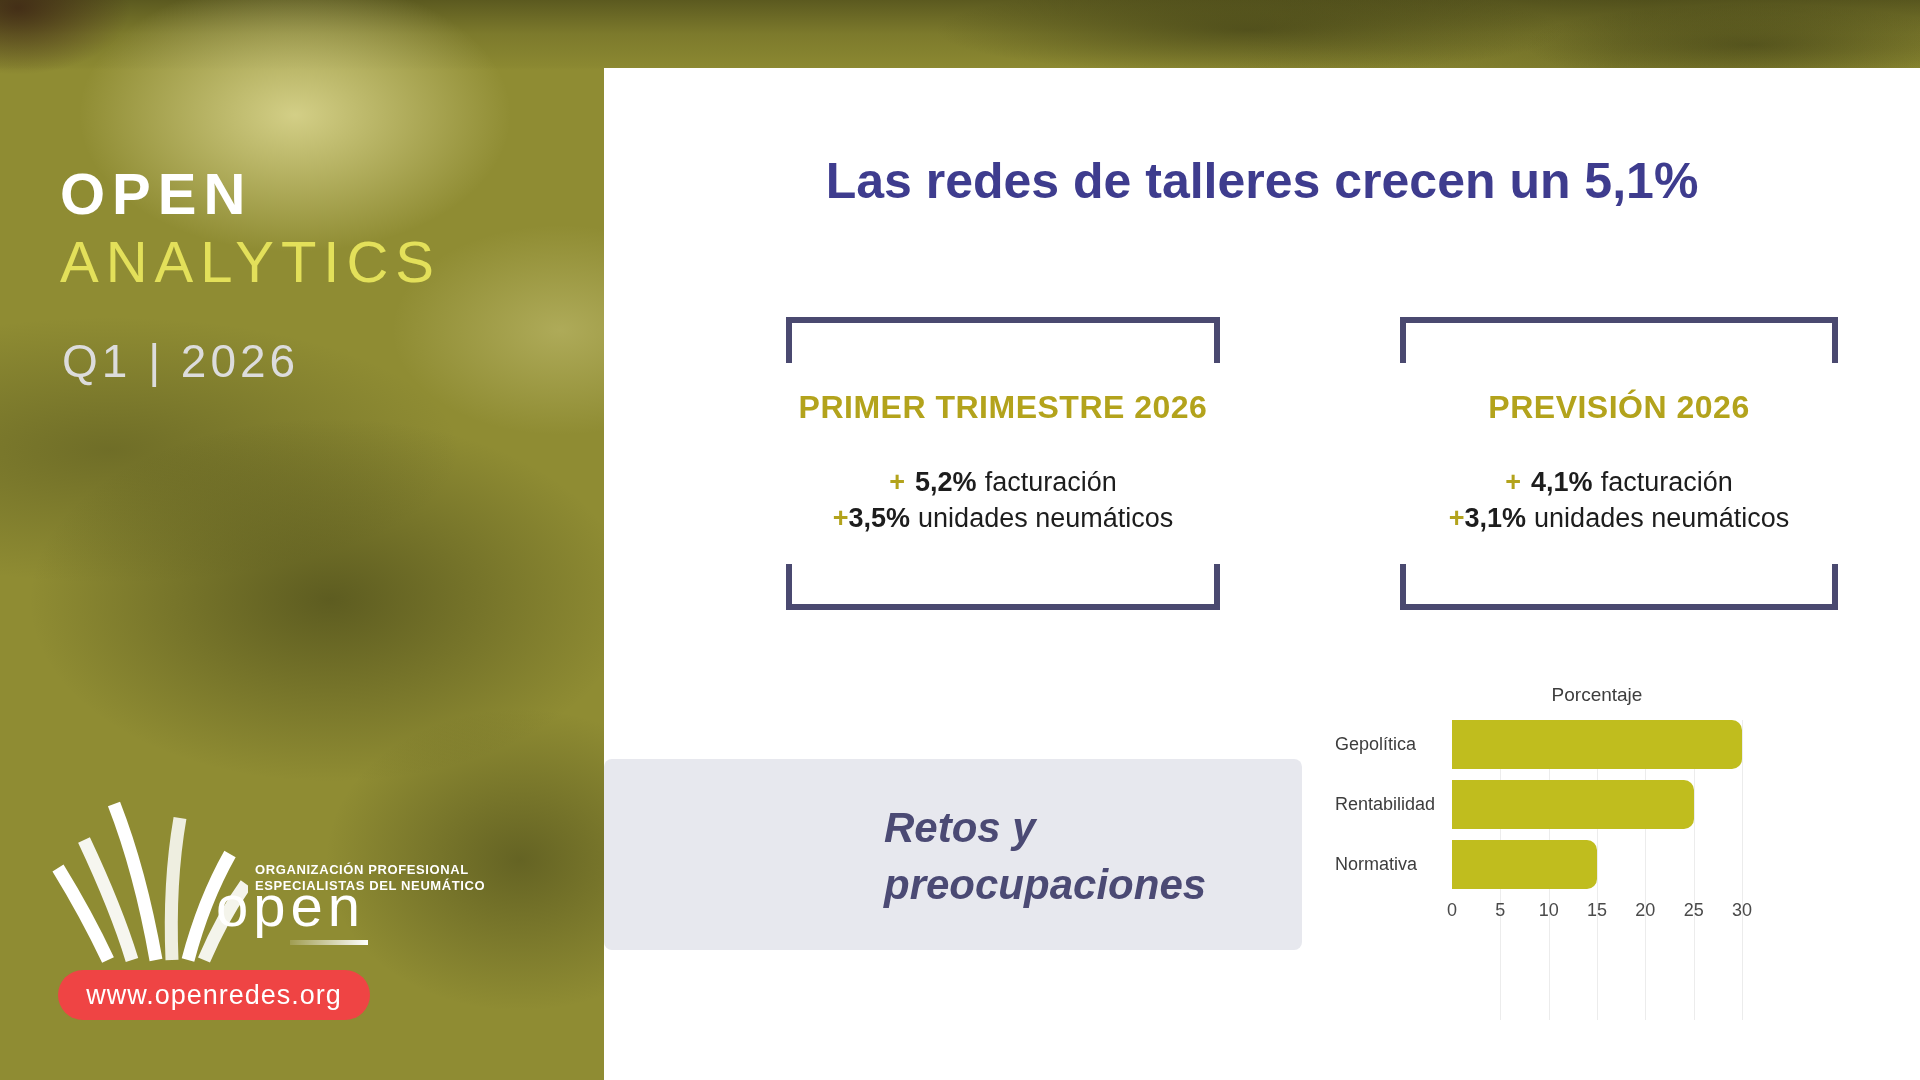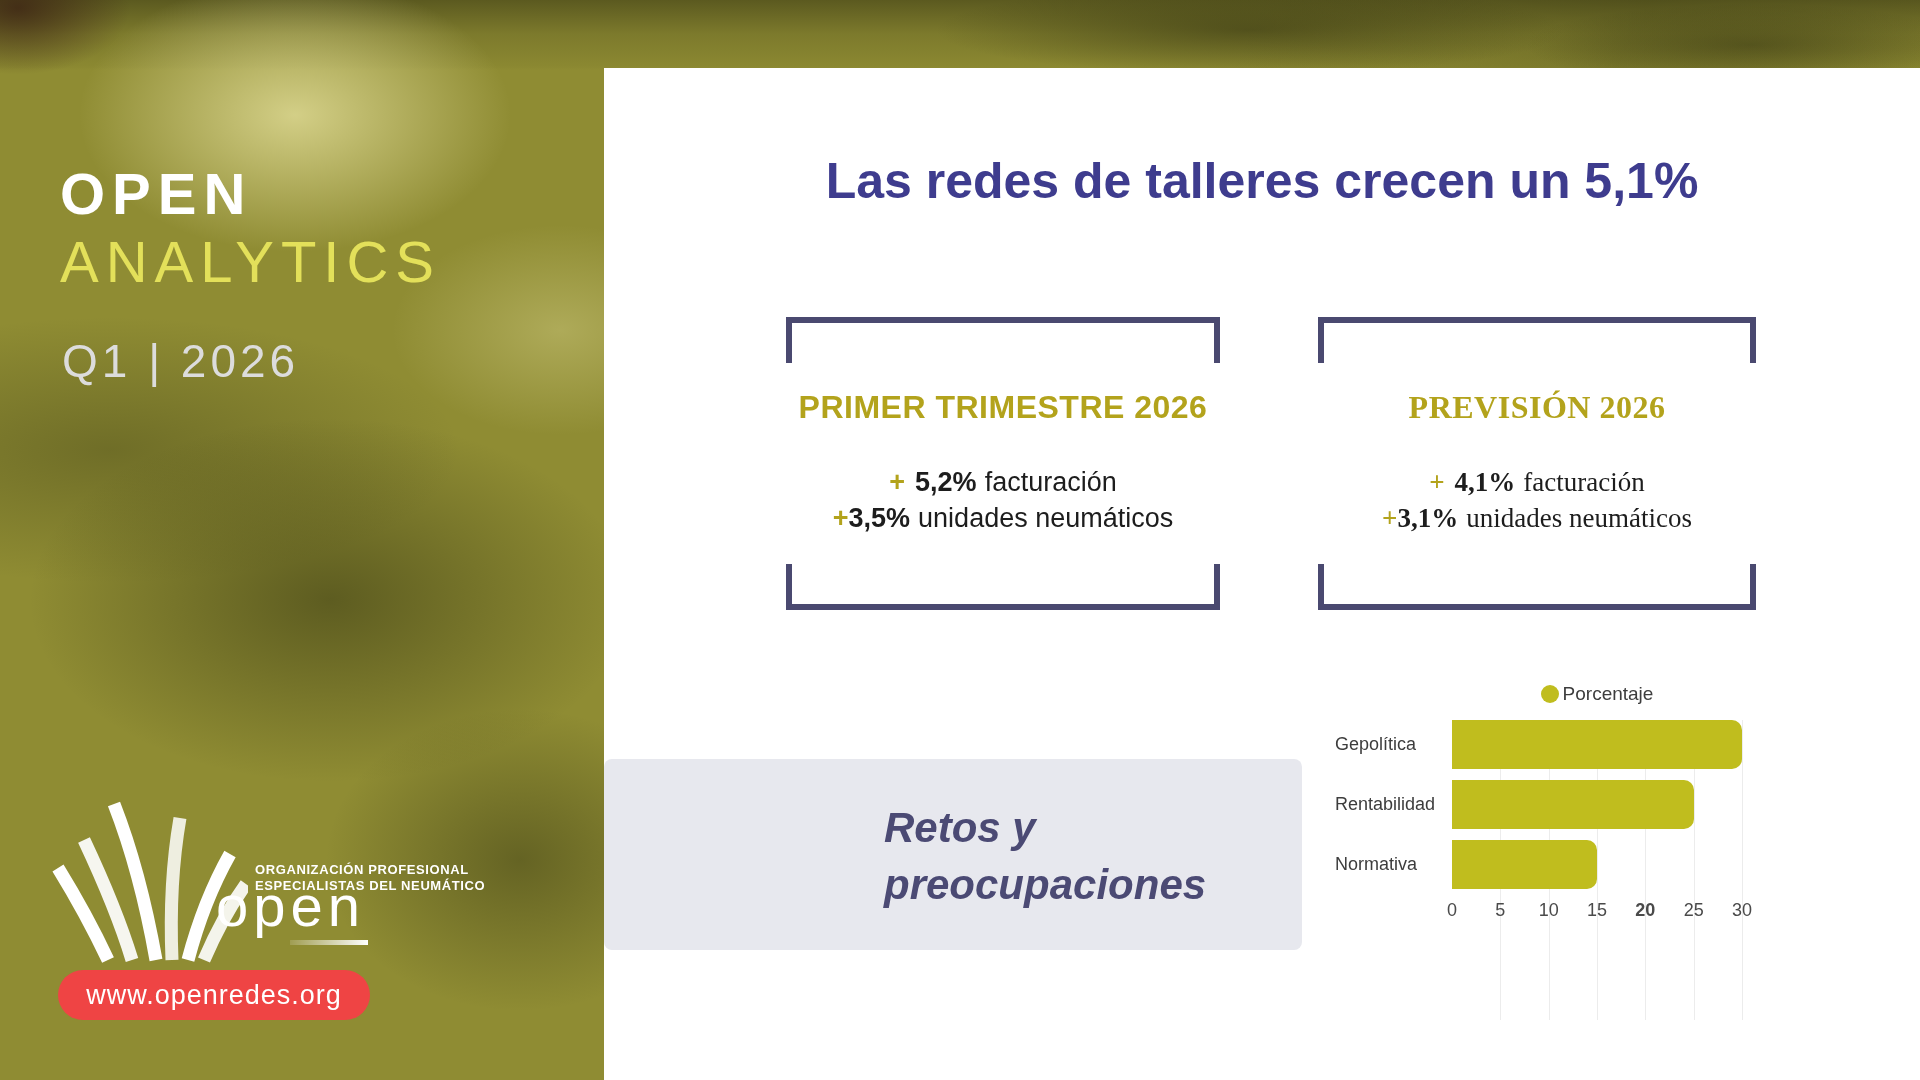--- a/index.html
+++ b/index.html
@@ -43,21 +43,21 @@
              background:#ef4444;color:#ffffff;font-size:27px;letter-spacing:1px;
              display:flex;align-items:center;justify-content:center;}
 
   
   .main-title{position:absolute;left:604px;right:0;top:152px;text-align:center;
               font-size:50px;font-weight:700;color:#3e3c8e;}
 
   
   .card{position:absolute;top:317px;height:293px;}
   .card.c1{left:786px;width:434px;}
-  .card.c2{left:1318px;width:438px;font-family:Liberation Serif, serif;}
+  .card.c2{left:1400px;width:438px;}
   .frame-top{position:absolute;top:0;left:0;right:0;height:46px;box-sizing:border-box;
              border:6px solid #4a4970;border-bottom:none;}
   .frame-bottom{position:absolute;bottom:0;left:0;right:0;height:46px;box-sizing:border-box;
              border:6px solid #4a4970;border-top:none;}
   .card-heading{position:absolute;top:72px;left:0;right:0;text-align:center;
              font-size:32px;font-weight:800;color:#b3a31c;letter-spacing:.5px;}
   .card-stats{position:absolute;top:150px;left:0;right:0;display:flex;flex-direction:column;
              gap:5px;align-items:center;font-size:27px;color:#1d1d1d;}
   .stat-line{white-space:nowrap;}
   .plus{color:#b3a31c;font-weight:700;}
@@ -67,21 +67,21 @@
 
   
   .callout{position:absolute;left:604px;top:759px;width:698px;height:191px;
            background:#e7e8ee;border-radius:8px;}
   .callout-text{position:absolute;left:280px;top:40px;font-size:42px;font-weight:700;
            color:#4b4a74;line-height:57px;font-style:italic;}
 
   
   .chart{position:absolute;left:1335px;top:682px;width:450px;height:372px;}
   .legend{margin-left:117px;width:290px;height:24px;display:flex;align-items:center;
-          justify-content:center;gap:4px;}
+          justify-content:flex-end;gap:4px;flex-direction:column;}
   .legend-dot{width:18px;height:18px;border-radius:50%;background:#c0bd1e;}
   .legend-label{font-size:19px;color:#3d3d3d;}
   .rows{position:relative;margin-top:14px;}
   .gridlines{position:absolute;left:117px;top:0;width:290px;height:300px;}
   .gridlines span{position:absolute;top:0;bottom:0;width:1px;background:#ececec;}
   .gridlines span:nth-child(1){left:16.667%;}
   .gridlines span:nth-child(2){left:33.333%;}
   .gridlines span:nth-child(3){left:50%;}
   .gridlines span:nth-child(4){left:66.667%;}
   .gridlines span:nth-child(5){left:83.333%;}
@@ -91,21 +91,21 @@
           line-height:49px;font-size:18px;color:#3d3d3d;}
   .ctrack{width:290px;position:relative;}
   .cbar{position:absolute;left:0;top:0;height:100%;background:#c0bd1e;
         border-radius:0 10px 10px 0;}
   .caxis{position:relative;margin-left:117px;width:290px;height:28px;margin-top:4px;}
   .caxis span{position:absolute;transform:translateX(-50%);font-size:18px;color:#4a4a4a;}
   .caxis span:nth-child(1){left:0;}
   .caxis span:nth-child(2){left:16.667%;}
   .caxis span:nth-child(3){left:33.333%;}
   .caxis span:nth-child(4){left:50%;}
-  .caxis span:nth-child(5){left:66.667%;font-weight:bold;}
+  .caxis span:nth-child(5){left:66.667%;}
   .caxis span:nth-child(6){left:83.333%;}
   .caxis span:nth-child(7){left:100%;}
 </style>
 </head>
 <body>
 
 <div class="stage">
 
   <div class="photo"></div>
   <div class="content-panel"></div>

